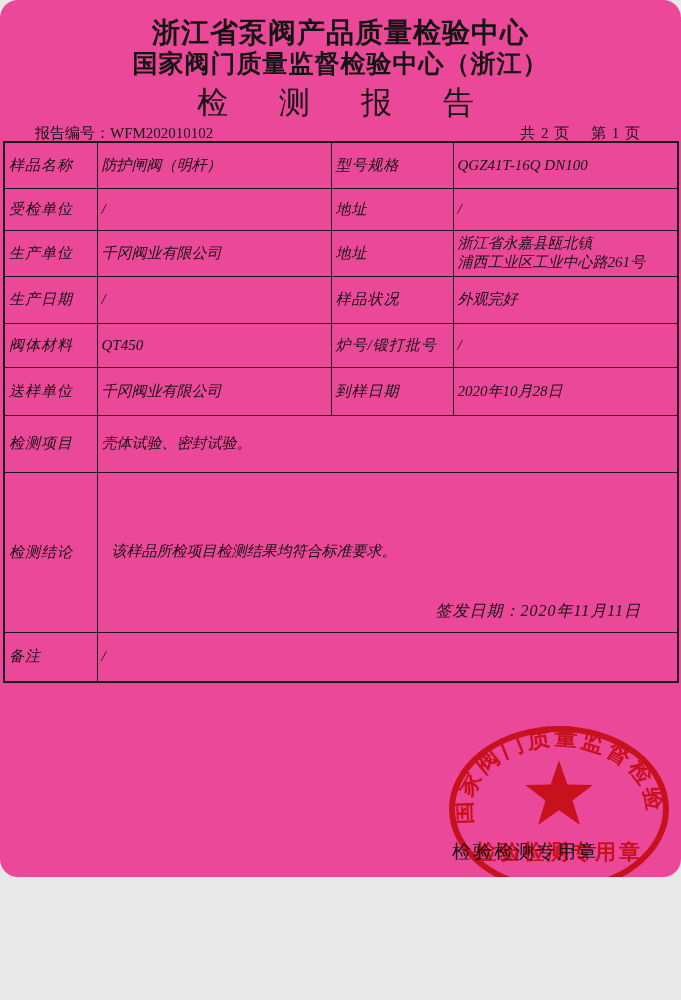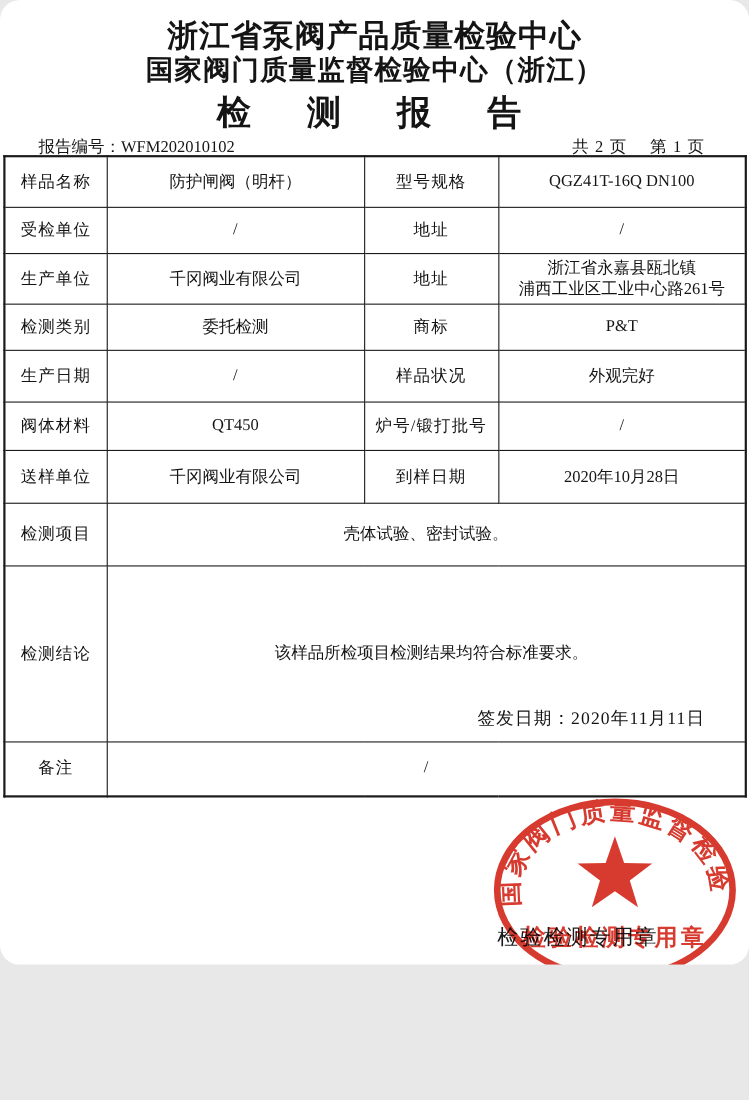--- a/index.html
+++ b/index.html
@@ -1,35 +1,35 @@
 <!DOCTYPE html>
 <html><head>
 <meta charset="utf-8">
 <style>
   html,body{margin:0;padding:0;background:#e8e8e8;}
   .page{
     position:relative;width:681px;height:877px;margin:0 auto;
-    background:#ffffff;color:#141414;overflow:hidden;
+    background:#ec4899;color:#141414;overflow:hidden;
     font-family:"Liberation Serif","DejaVu Serif",serif;
     border-radius:18px;
   }
   
   .title1{position:absolute;top:14px;left:0;width:100%;text-align:center;
     font-size:28px;font-weight:bold;letter-spacing:1px;}
   .title2{position:absolute;top:47px;left:0;width:100%;text-align:center;
     font-size:25px;font-weight:bold;letter-spacing:1px;}
   .title3{position:absolute;top:82px;left:0;width:100%;text-align:center;
-    font-size:31px;font-weight:bold;letter-spacing:10px;}
+    font-size:31px;font-weight:normal;letter-spacing:10px;}
   .report-line{position:absolute;top:124px;left:0;width:100%;height:20px;font-size:15px;}
   .report-no{position:absolute;left:35px;top:0;}
   .page-count{position:absolute;right:40px;top:0;letter-spacing:1px;}
   
   table.main{position:absolute;left:3px;top:141px;border-collapse:collapse;table-layout:fixed;}
-  table.main td{border:1px solid #1a1a1a;font-size:15px;text-align:center;
-    vertical-align:middle;white-space:pre-line;padding:2px 4px;overflow:hidden;}
+  table.main td{border:1px solid #1a1a1a;font-size:15px;
+    vertical-align:middle;white-space:pre-line;padding:2px 4px;overflow:hidden;font-style:italic;}
   table.main{border:2px solid #1a1a1a;}
   td.lab{letter-spacing:1px;}
   .h46{height:46px}.h54{height:54px}.h42{height:42px}.h47{height:47px}
   .h44{height:44px}.h48{height:48px}.h49{height:49px}.h66{height:66px}
   .h57{height:57px}.h160{height:160px}.h50{height:50px}
   td.items-cell{text-align:left;padding-left:12px;}
   td.concl-cell{position:relative;text-align:left;vertical-align:top;}
   .concl-text{margin:16px 0 0 10px;font-size:15px;}
   .issue-date{position:absolute;right:36px;bottom:10px;font-size:16px;letter-spacing:1px;}
   
@@ -77,26 +77,20 @@
         <td class="val">/</td>
         <td class="lab">地址</td>
         <td class="val">/</td>
       </tr>
       <tr class="h46">
         <td class="lab">生产单位</td>
         <td class="val">千冈阀业有限公司</td>
         <td class="lab">地址</td>
         <td class="val">浙江省永嘉县瓯北镇
 浦西工业区工业中心路261号</td>
-      </tr>
-      <tr class="h42">
-        <td class="lab">检测类别</td>
-        <td class="val">委托检测</td>
-        <td class="lab">商标</td>
-        <td class="val">P&amp;T</td>
       </tr>
       <tr class="h47">
         <td class="lab">生产日期</td>
         <td class="val">/</td>
         <td class="lab">样品状况</td>
         <td class="val">外观完好</td>
       </tr>
       <tr class="h44">
         <td class="lab">阀体材料</td>
         <td class="val">QT450</td>

